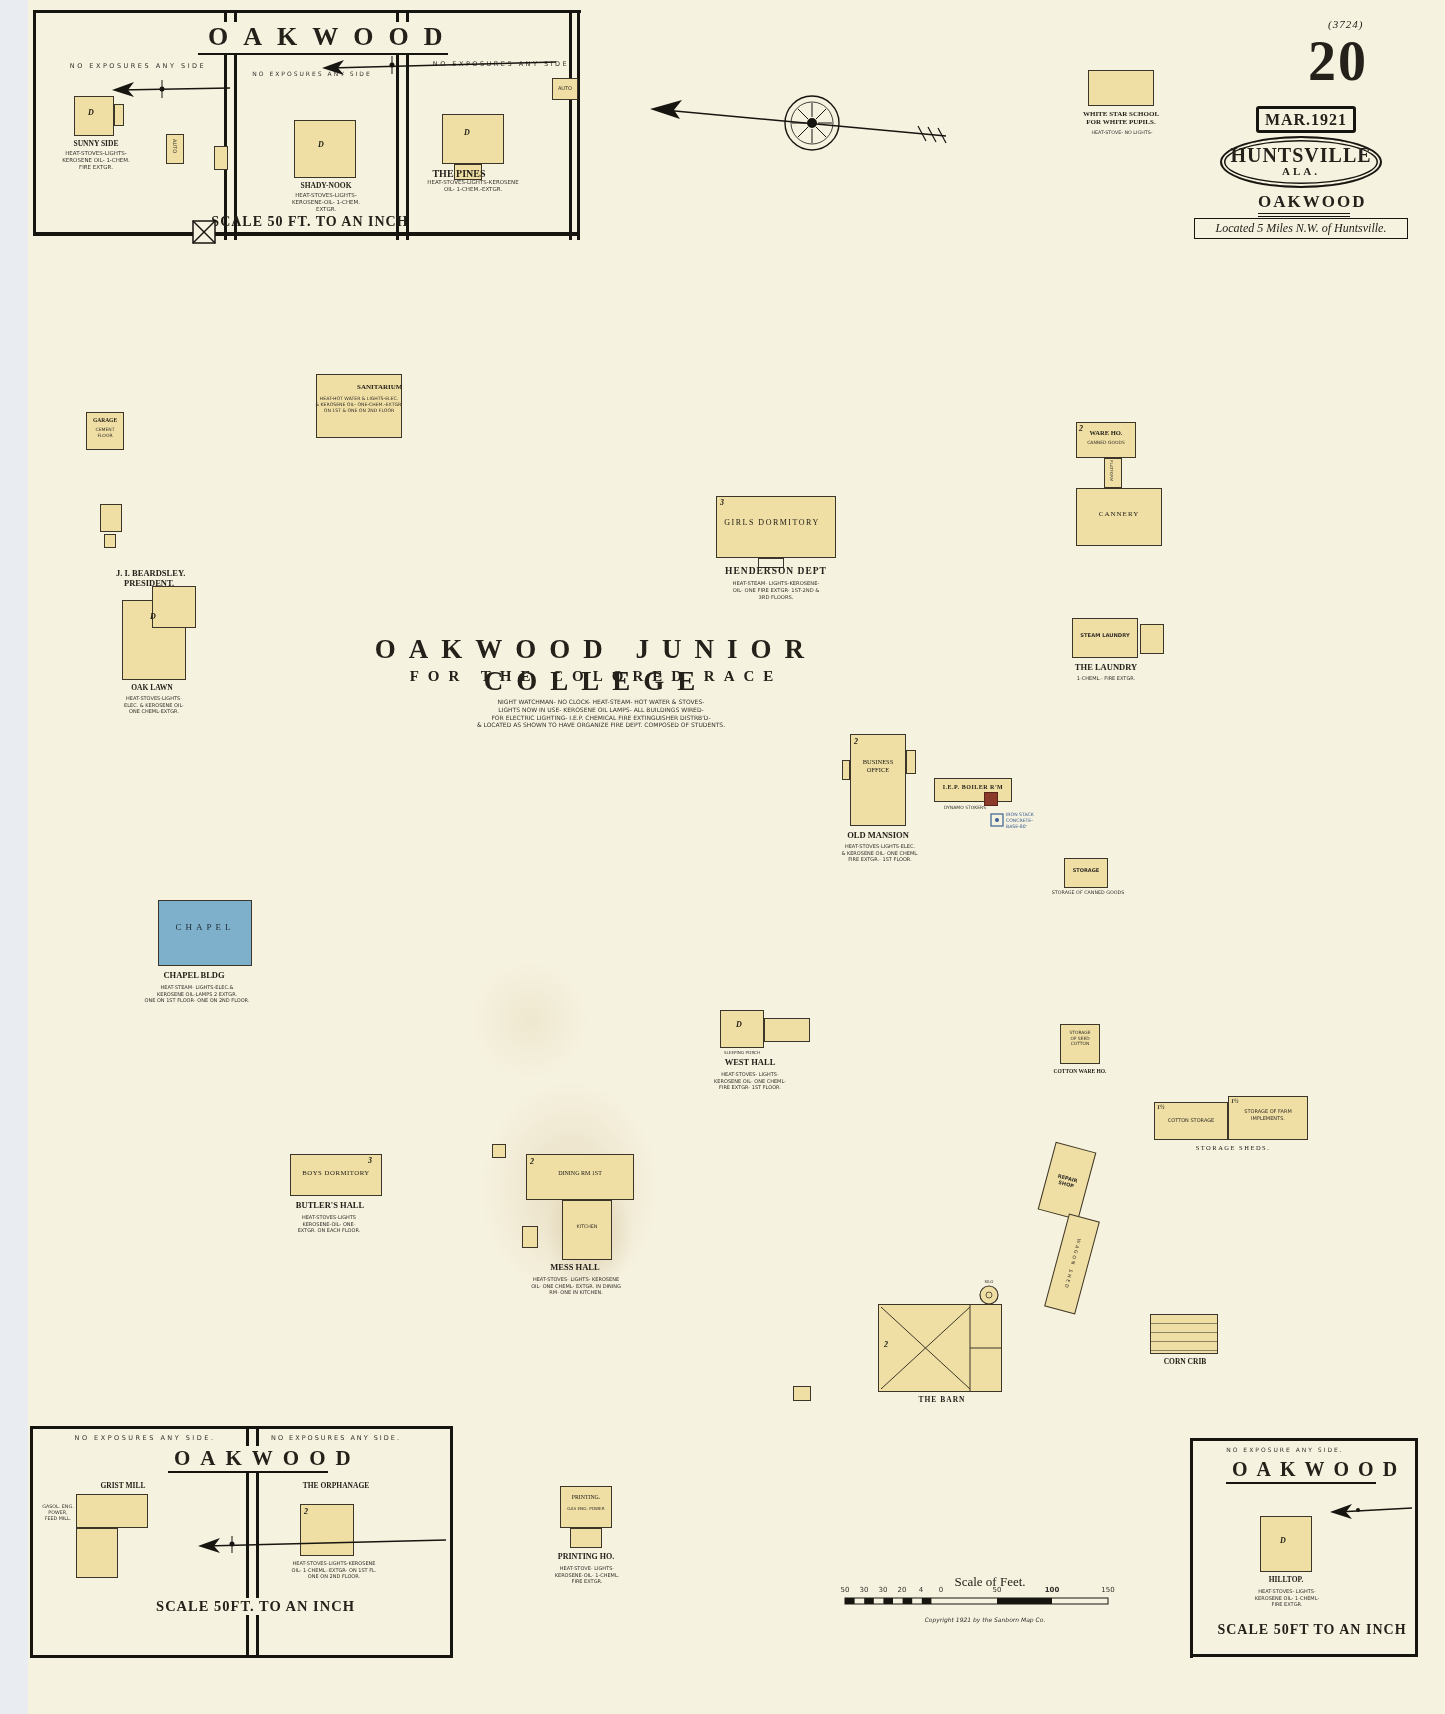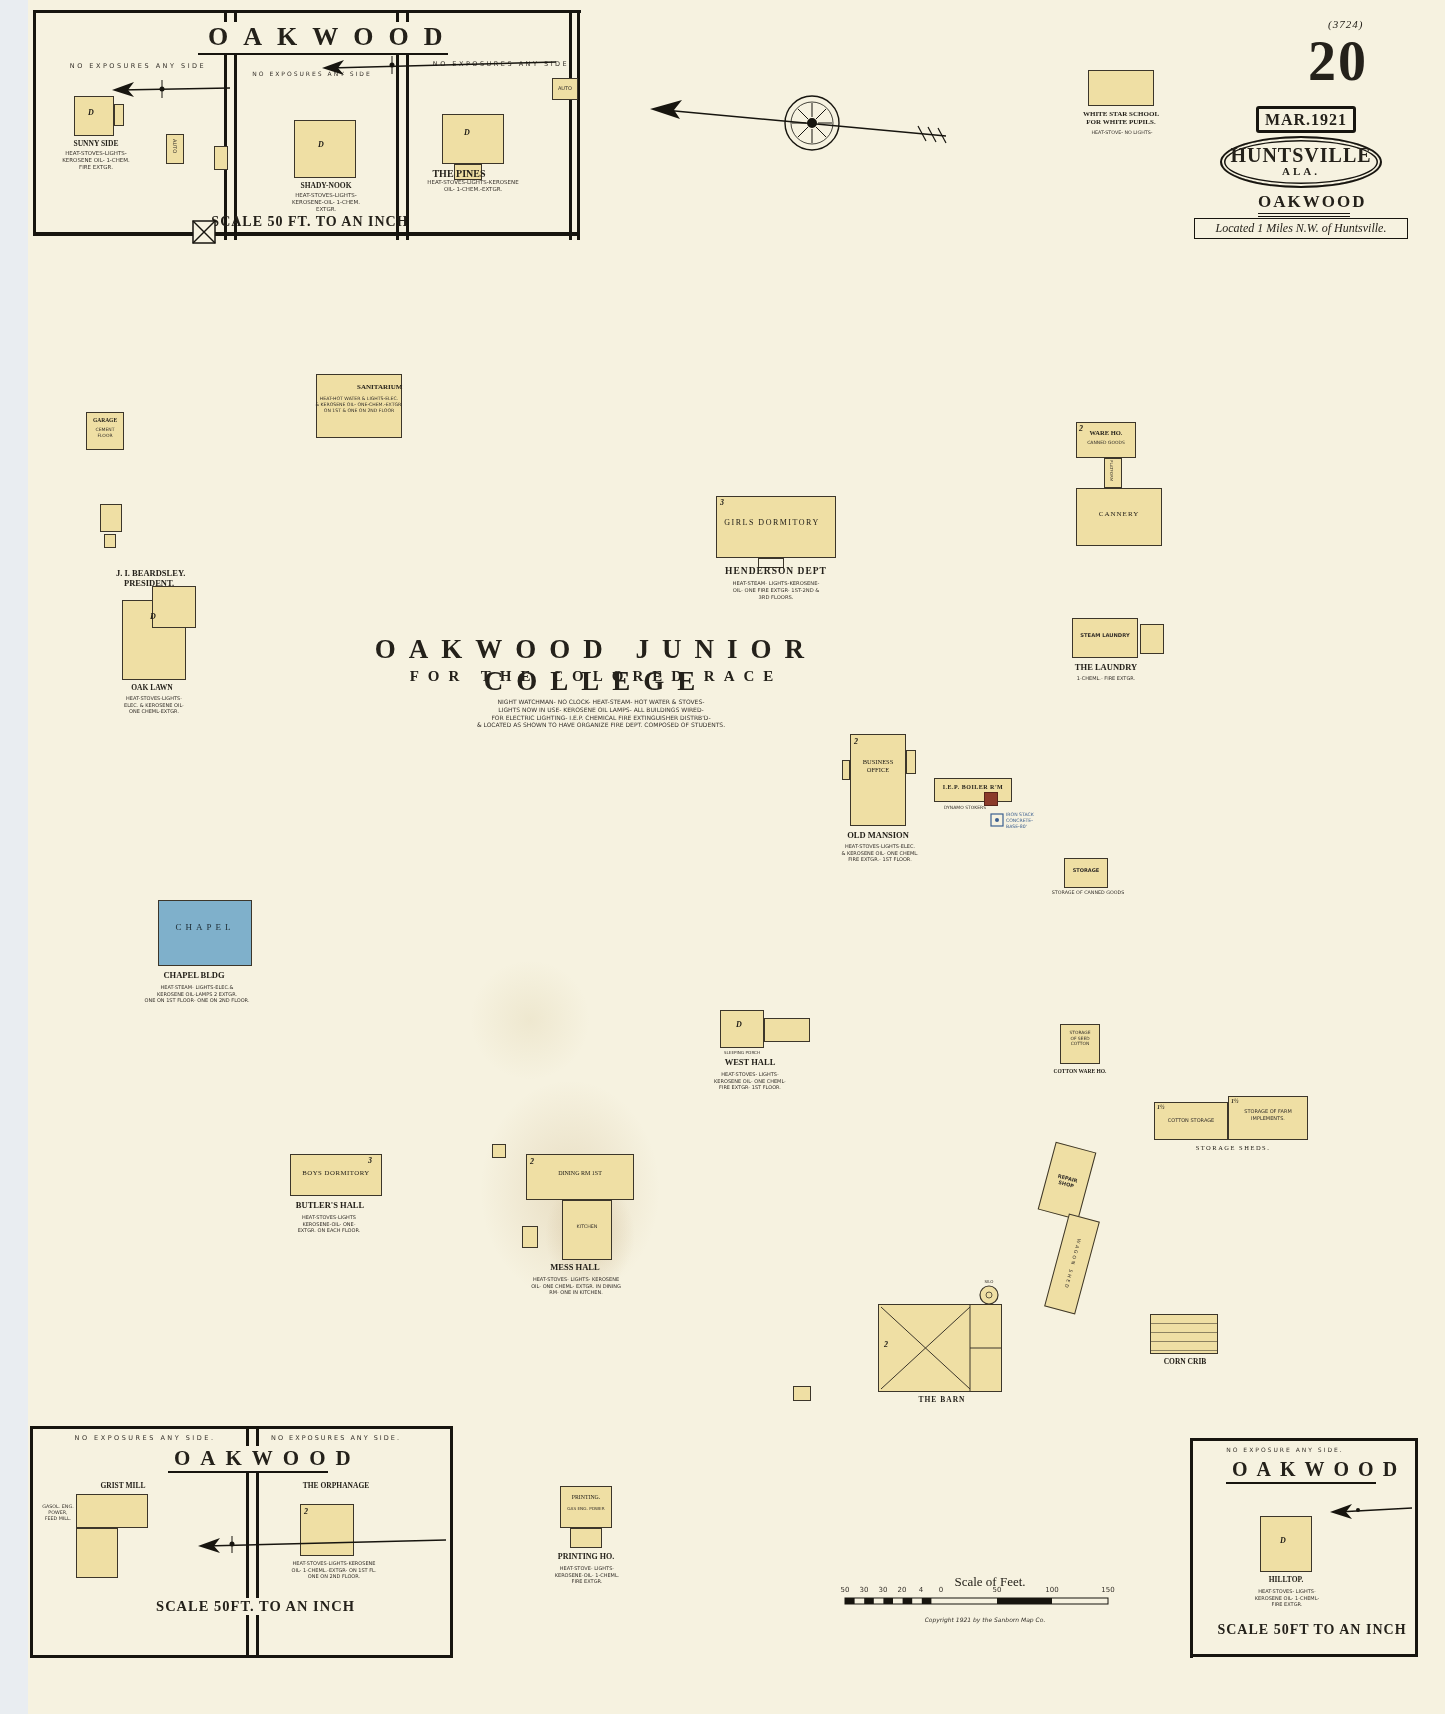--- a/index.html
+++ b/index.html
@@ -118,21 +118,21 @@
   <div class="b" style="left:1260px;top:1516px;width:52px;height:56px;"></div>
 
   <div class="lbl" style="left:1328px;top:18px;width:90px;font:italic 11px 'Liberation Serif',serif;text-align:left;letter-spacing:1px;">(3724)</div>
   <div class="lbl" style="left:1290px;top:28px;width:96px;font-size:56px;letter-spacing:2px;">20</div>
   <div class="lbl" style="left:1256px;top:106px;width:100px;height:27px;border:3px solid #17150f;border-radius:3px;font-size:16px;line-height:21px;letter-spacing:1px;">MAR.1921</div>
   <div style="position:absolute;left:1220px;top:136px;width:162px;height:52px;border:2px solid #17150f;border-radius:50%;box-shadow:inset 0 0 0 2px #f6f2e0,inset 0 0 0 3.5px #17150f;display:flex;flex-direction:column;align-items:center;justify-content:center;">
     <div style="font-size:20px;font-weight:bold;letter-spacing:1px;line-height:1;">HUNTSVILLE</div>
     <div style="font-size:11px;font-weight:bold;letter-spacing:3px;line-height:1.2;">ALA.</div>
   </div>
   <div class="lbl" style="left:1258px;top:192px;width:92px;font-size:17px;letter-spacing:2px;border-bottom:4px double #17150f;padding-bottom:1px;">OAKWOOD</div>
-  <div class="lbl" style="left:1194px;top:218px;width:214px;height:21px;border:1.5px solid #17150f;font:italic 12px 'Liberation Serif',serif;line-height:18px;">Located 1 Miles N.W. of Huntsville.</div>
+  <div class="lbl" style="left:1194px;top:218px;width:214px;height:21px;border:1.5px solid #17150f;font:italic 12px 'Liberation Serif',serif;line-height:18px;">Located 5 Miles N.W. of Huntsville.</div>
 
   <div class="lbl paperbg" style="left:198px;top:22px;width:250px;font-size:26px;letter-spacing:15px;padding-left:10px;border-bottom:2.5px solid #17150f;">OAKWOOD</div>
   <div class="sm" style="left:62px;top:62px;width:152px;font-size:6.5px;letter-spacing:2.5px;">NO EXPOSURES ANY SIDE</div>
   <div class="sm" style="left:248px;top:70px;width:128px;font-size:6px;letter-spacing:2px;">NO EXPOSURES ANY SIDE</div>
   <div class="sm" style="left:428px;top:60px;width:146px;font-size:6.5px;letter-spacing:2.5px;">NO EXPOSURES ANY SIDE</div>
   <div class="lbl" style="left:205px;top:214px;width:210px;font-size:14px;letter-spacing:1px;">SCALE 50 FT. TO AN INCH</div>
   <span class="story" style="left:88px;top:108px;">D</span>
   <div class="lbl" style="left:52px;top:140px;width:88px;font-size:7.5px;">SUNNY SIDE</div>
   <div class="sm pre" style="left:48px;top:150px;width:96px;font-size:5.5px;">HEAT-STOVES-LIGHTS-
 KEROSENE OIL- 1-CHEM.
@@ -280,21 +280,21 @@
 FIRE EXTGR.</div>
 
   <div class="lbl" style="left:930px;top:1574px;width:120px;font-size:13px;font-weight:normal;">Scale of Feet.</div>
   <span class="sm" style="left:835px;top:1586px;width:20px;font-size:7px;">50</span>
   <span class="sm" style="left:854px;top:1586px;width:20px;font-size:7px;">30</span>
   <span class="sm" style="left:873px;top:1586px;width:20px;font-size:7px;">30</span>
   <span class="sm" style="left:892px;top:1586px;width:20px;font-size:7px;">20</span>
   <span class="sm" style="left:911px;top:1586px;width:20px;font-size:7px;">4</span>
   <span class="sm" style="left:931px;top:1586px;width:20px;font-size:7px;">0</span>
   <span class="sm" style="left:987px;top:1586px;width:20px;font-size:7px;">50</span>
-  <span class="sm" style="left:1042px;top:1586px;width:20px;font-size:7px;">100</span>
+  <span class="sm" style="left:1042px;top:1586px;width:20px;font-size:7px;font-weight:bold;">100</span>
   <span class="sm" style="left:1098px;top:1586px;width:20px;font-size:7px;">150</span>
   <div class="sm" style="left:900px;top:1616px;width:170px;font-size:6px;font-style:italic;">Copyright 1921 by the Sanborn Map Co.</div>
 
   <div class="sm" style="left:1200px;top:1446px;width:170px;font-size:6px;letter-spacing:2px;">NO EXPOSURE ANY SIDE.</div>
   <div class="lbl paperbg" style="left:1226px;top:1458px;width:150px;font-size:20px;letter-spacing:9px;padding-left:6px;border-bottom:2.5px solid #17150f;">OAKWOOD</div>
   <span class="story" style="left:1280px;top:1536px;">D</span>
   <div class="lbl" style="left:1252px;top:1576px;width:68px;font-size:7.5px;">HILLTOP.</div>
   <div class="sm pre" style="left:1242px;top:1588px;width:90px;font-size:5px;">HEAT-STOVES- LIGHTS-
 KEROSENE OIL- 1-CHEML-
 FIRE EXTGR.</div>

